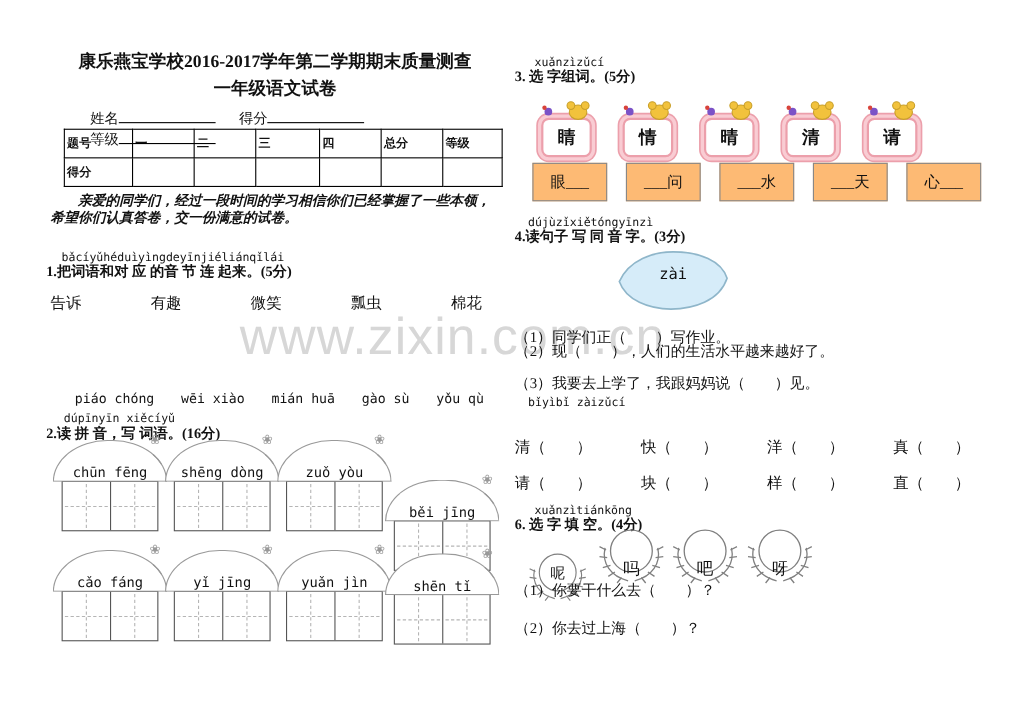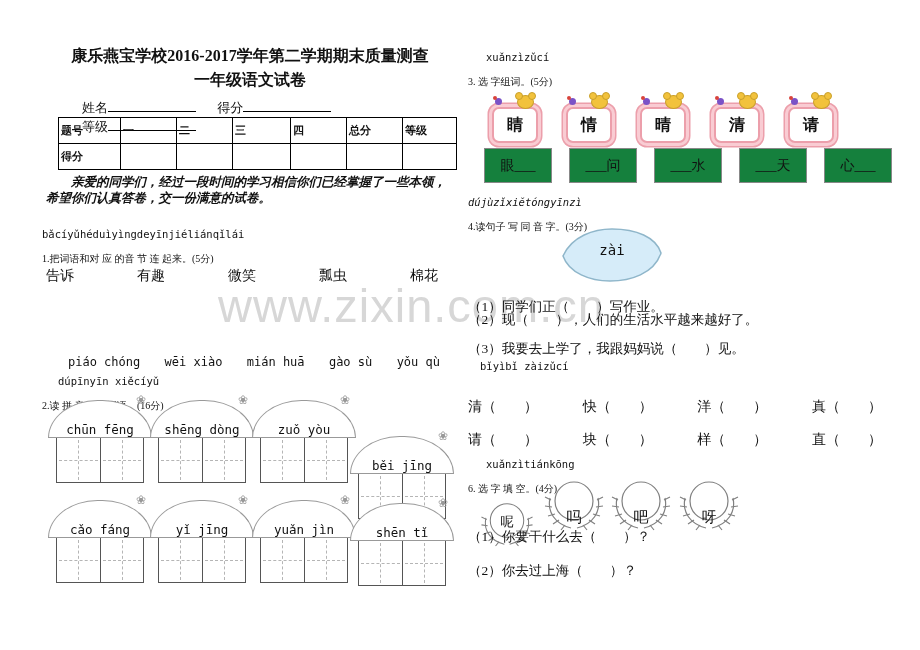--- a/index.html
+++ b/index.html
@@ -24,26 +24,26 @@
   table.score td{border:1.4px solid #000;height:25px;text-align:left;font-size:11px;padding:0 2px;}
   table.score td.b{font-weight:bold;}
 
   
   .intro{position:absolute;left:46px;top:174px;width:412px;font-size:12.5px;line-height:1.3;
          text-indent:2em;font-style:italic;font-weight:600;}
 
   
   .sec{position:absolute;white-space:nowrap;}
   .sec .py{font-family:"DejaVu Sans Mono",monospace;font-size:10.5px;line-height:10px;color:#111;}
-  .sec .ht{font-size:10px;font-weight:normal;line-height:16px;margin-top:12px;}
+  .sec .ht{font-size:13px;font-weight:bold;line-height:16px;}
   #sec-basics{left:46px;top:203px;} #sec-basics .py{margin-left:18px;}
-  #sec-q1{left:42px;top:229px;} #sec-q1 .py{margin-left:0;}
+  #sec-q1{left:42px;top:229px;} #sec-q1 .py{margin-left:14px;}
   #sec-q2{left:42px;top:376px;} #sec-q2 .py{margin-left:16px;}
   #sec-q3{left:468px;top:52px;} #sec-q3 .py{margin-left:18px;}
-  #sec-q4{left:468px;top:197px;} #sec-q4 .py{font-style:italic;}
+  #sec-q4{left:468px;top:197px;} #sec-q4 .py{margin-left:12px;}
   #sec-q5{left:468px;top:361px;} #sec-q5 .py{margin-left:12px;}
   #sec-q6{left:468px;top:459px;} #sec-q6 .py{margin-left:18px;}
 
   
   .words{position:absolute;left:46px;top:267px;width:392px;display:flex;justify-content:space-between;font-size:14px;}
   .pyrow{position:absolute;left:68px;top:355px;width:372px;display:flex;justify-content:space-between;
          font-family:"DejaVu Sans Mono",monospace;font-size:12px;}
 
   
   .mush{position:absolute;width:104px;}
@@ -67,21 +67,21 @@
   .ball{position:absolute;left:1px;top:-11px;width:7px;height:7px;background:#7b52c7;border-radius:50%;}
   .ball::before{content:"";position:absolute;left:-2px;top:-2px;width:4px;height:4px;background:#d8433b;border-radius:50%;}
   .teddy{position:absolute;right:2px;top:-14px;width:15px;height:12px;background:#f2c23c;
          border:1px solid #c9a02b;border-radius:50%;}
   .teddy::before,.teddy::after{content:"";position:absolute;width:6px;height:6px;background:#f2c23c;
          border:1px solid #c9a02b;border-radius:50%;top:-4px;}
   .teddy::before{left:-3px;} .teddy::after{right:-3px;}
 
   
   .blankrow{position:absolute;left:484px;top:148px;display:flex;gap:17px;}
-  .blankbox{min-width:56px;height:33px;border:1.6px solid #888;background:#15803d;
+  .blankbox{min-width:56px;height:33px;border:1.6px solid #888;background:#fdba74;
             display:flex;align-items:center;justify-content:center;font-size:14px;padding:0 5px;}
 
   
   .leaf{position:absolute;left:560px;top:226px;width:104px;height:58px;}
   .leaf .lpy{position:absolute;left:0;top:16px;width:100%;text-align:center;
              font-family:"DejaVu Sans Mono",monospace;font-size:14px;}
 
   .sline{position:absolute;left:468px;font-size:13.5px;white-space:nowrap;}
   #s41{top:298px;} #s42{top:311px;text-align:center;} #s43{top:340px;}
   #s61{top:528px;} #s62{top:562px;}

